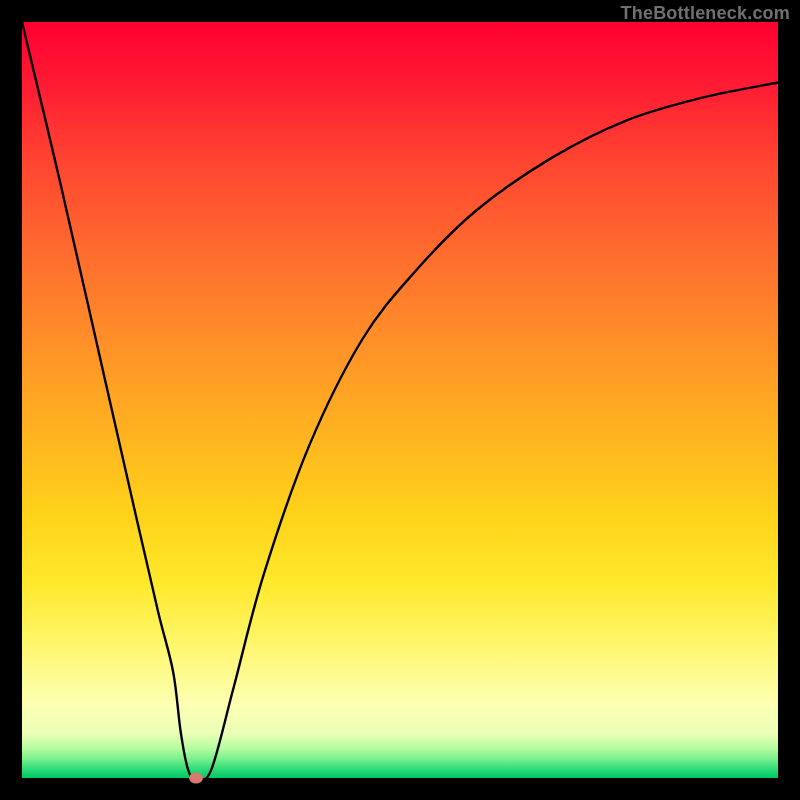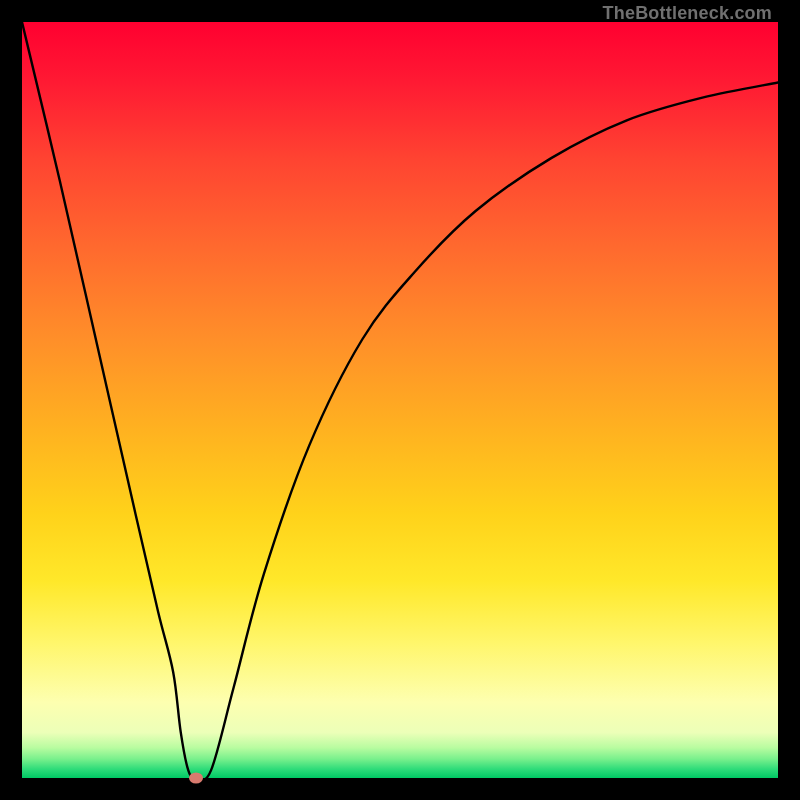--- a/index.html
+++ b/index.html
@@ -55,21 +55,21 @@
     position: absolute;
     width: 14px;
     height: 11px;
     border-radius: 50%;
     background: #d87a6e;
     transform: translate(-50%, -50%);
   }
   .watermark {
     position: absolute;
     top: 3px;
-    right: 28px;
+    right: 10px;
     font-family: Arial, Helvetica, sans-serif;
     font-size: 18px;
     font-weight: 600;
     color: #707070;
     letter-spacing: 0.2px;
   }
 </style>
 </head>
 <body>
 

